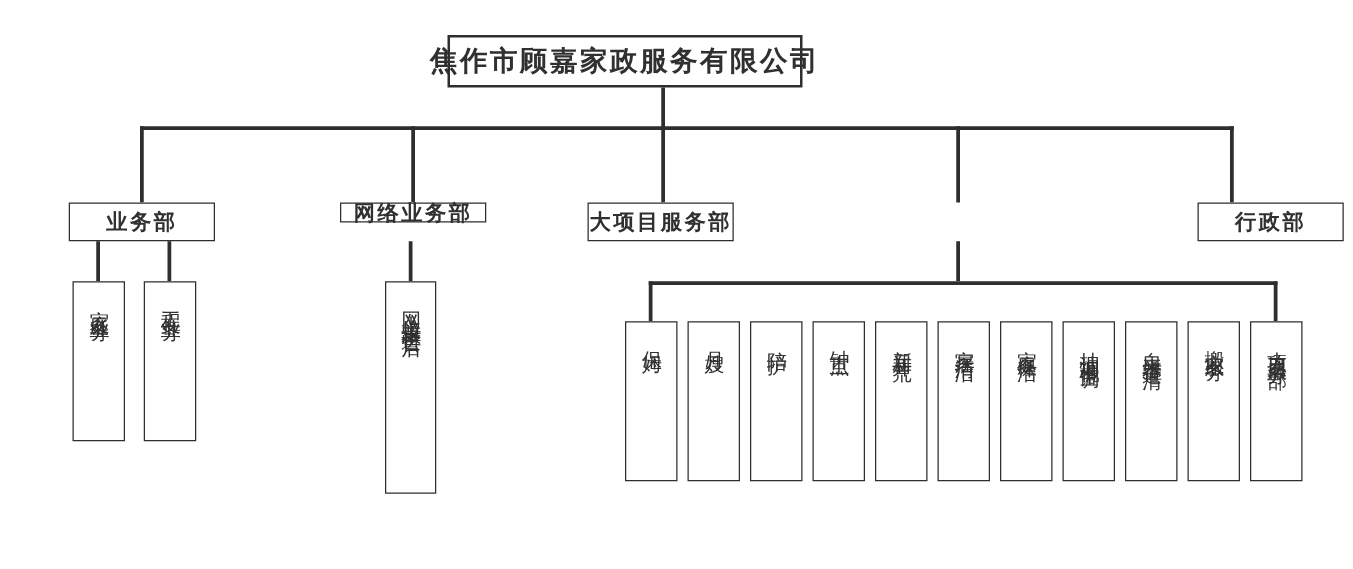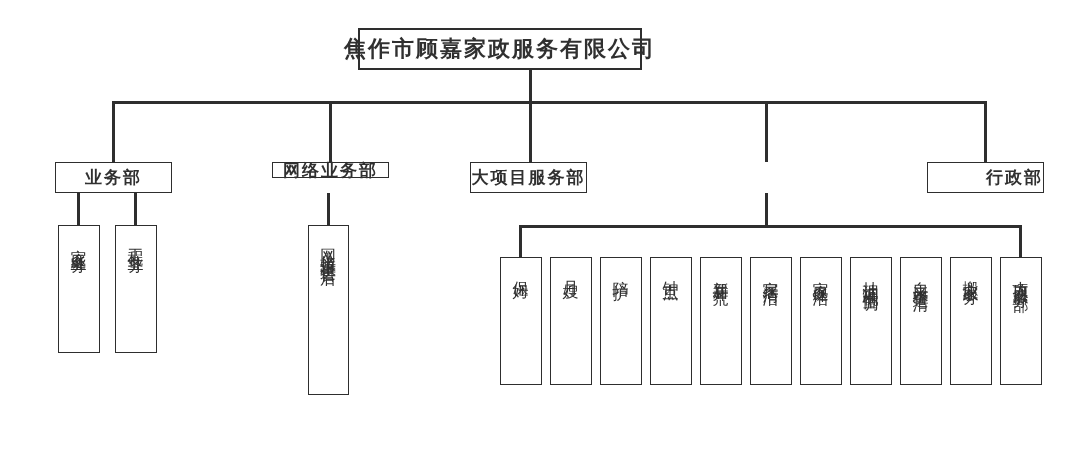--- a/index.html
+++ b/index.html
@@ -51,21 +51,21 @@
 
   <div class="node dept" style="left:55px;top:162px;width:117px;height:31px;">
     <span>业务部</span>
   </div>
   <div class="node dept" style="left:272px;top:162px;width:117px;height:16px;">
     <span>网络业务部</span>
   </div>
   <div class="node dept" style="left:470px;top:162px;width:117px;height:31px;">
     <span>大项目服务部</span>
   </div>
-  <div class="node dept" style="left:927px;top:162px;width:117px;height:31px;justify-content:flex-end;">
+  <div class="node dept" style="left:958px;top:162px;width:117px;height:31px;">
     <span>行政部</span>
   </div>
 
   <div class="line v" style="left:77px;top:193px;height:32px;"></div>
   <div class="line v" style="left:134px;top:193px;height:32px;"></div>
 
   <div class="vnode" style="left:58px;top:225px;width:42px;height:128px;">
     <span>家庭业务</span>
   </div>
   <div class="vnode" style="left:115px;top:225px;width:42px;height:128px;">

